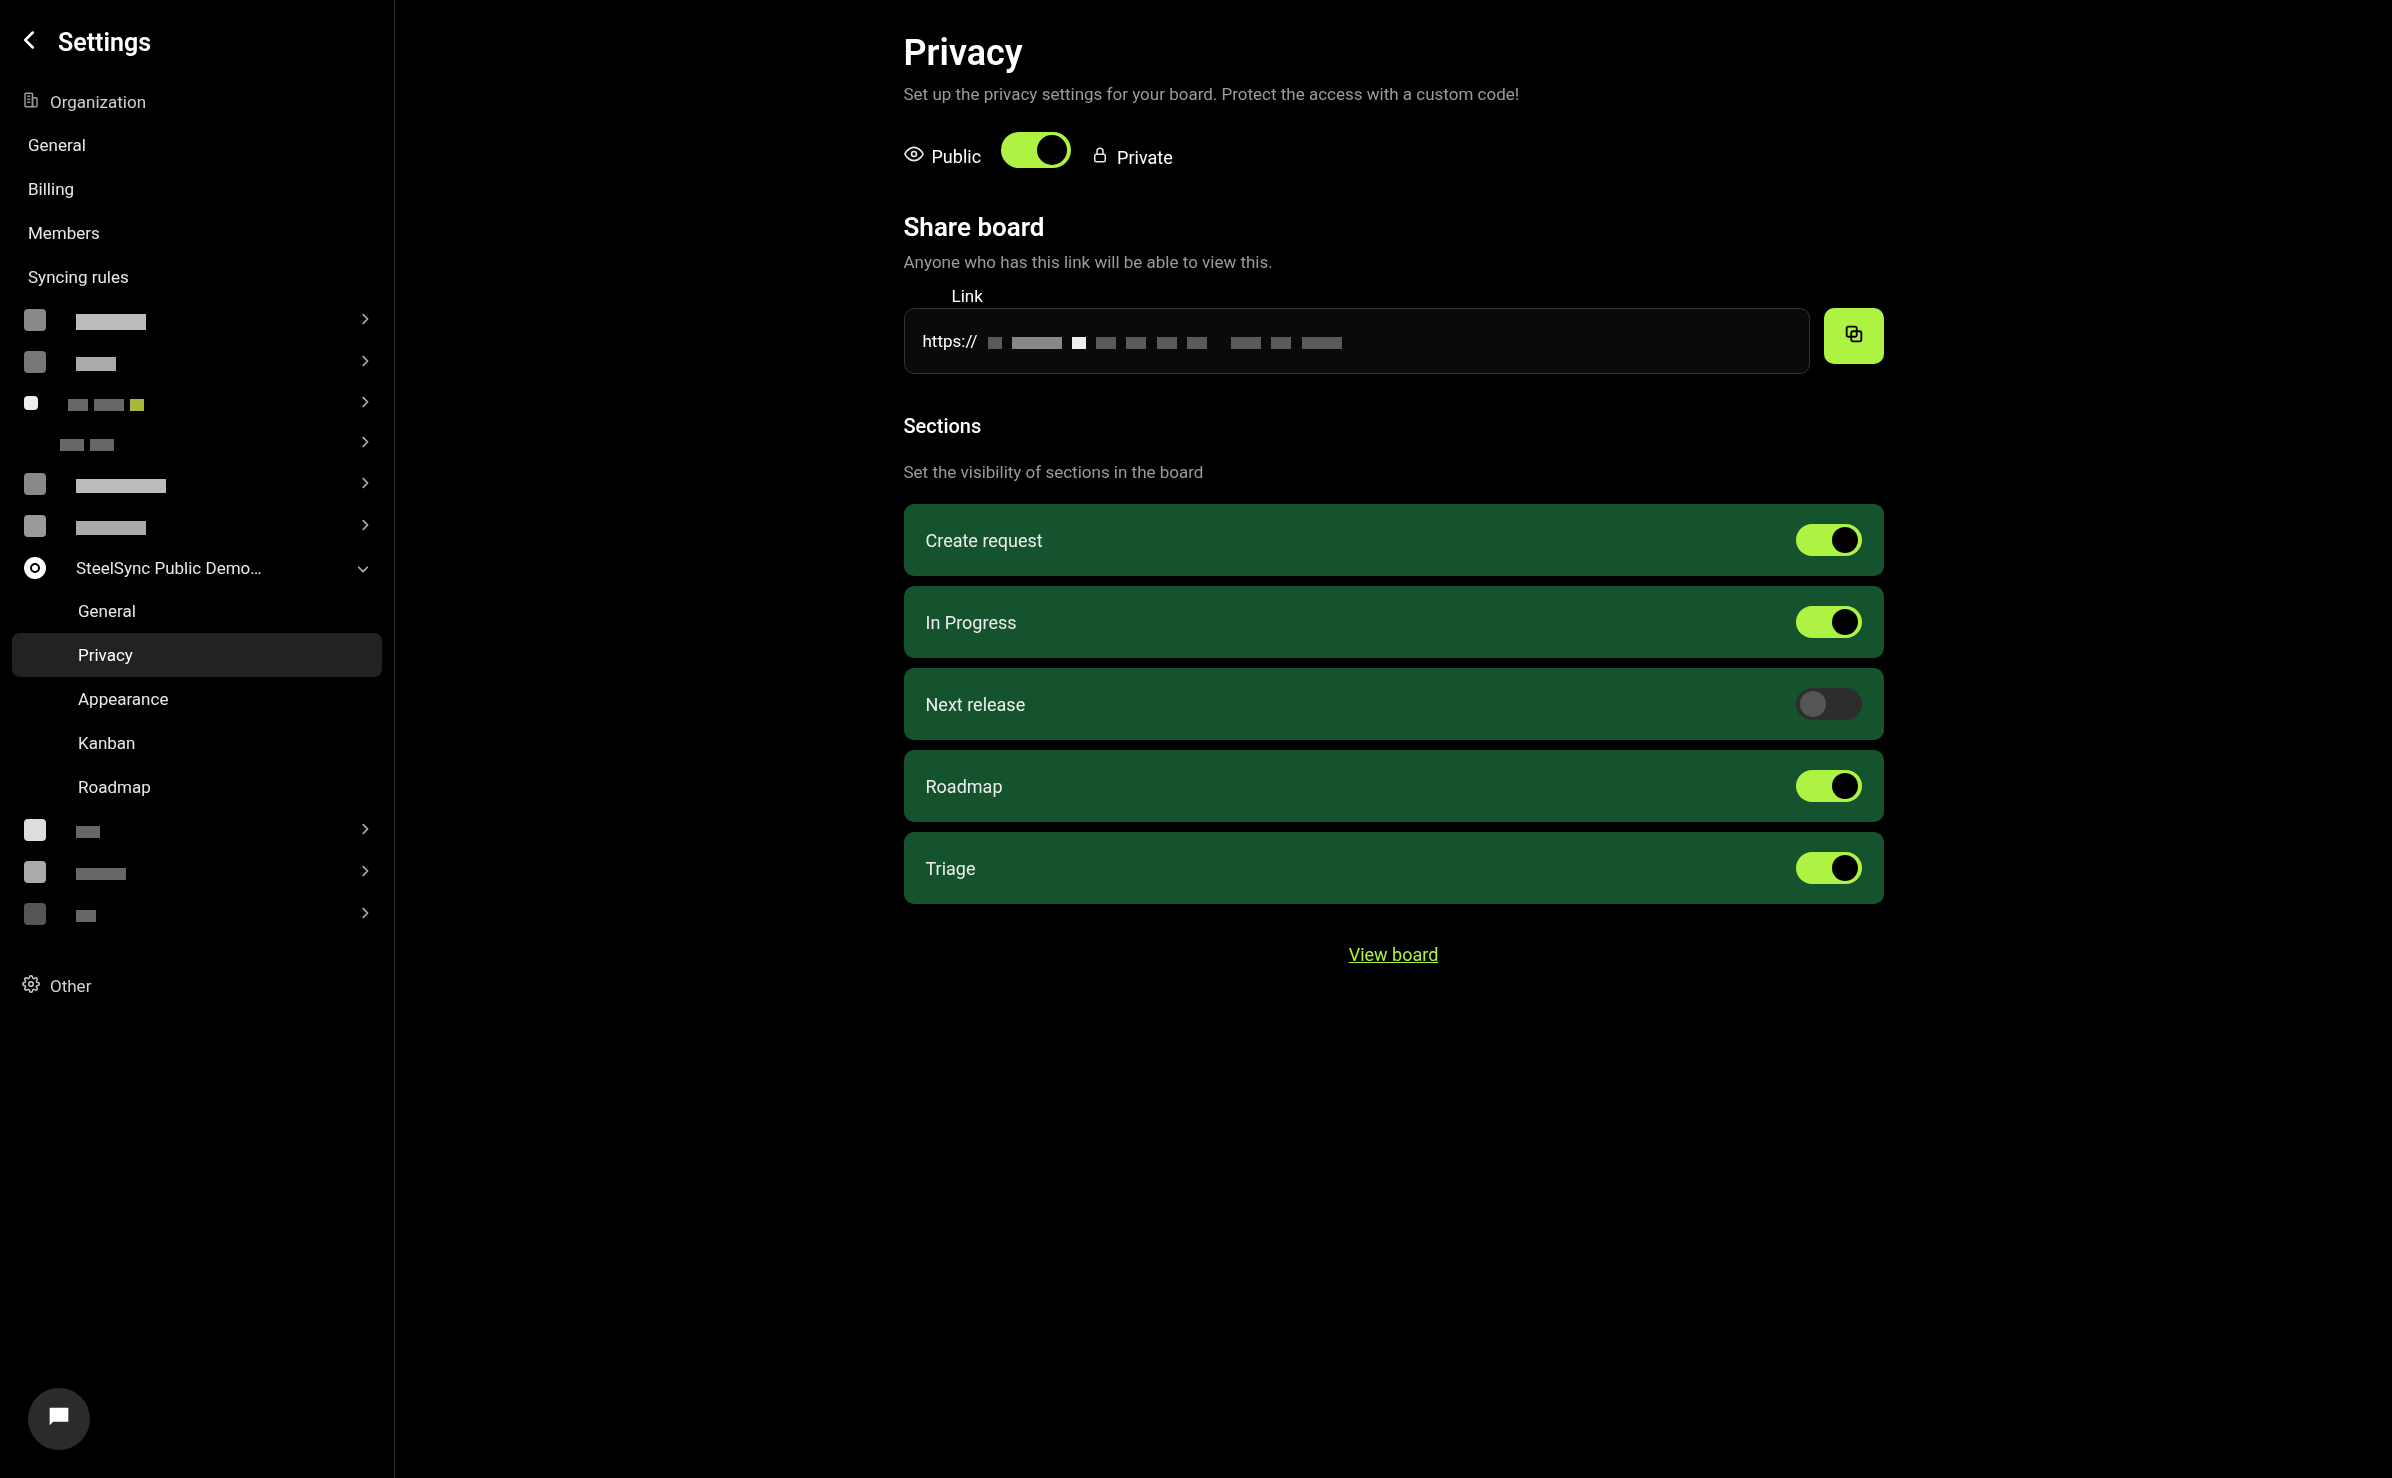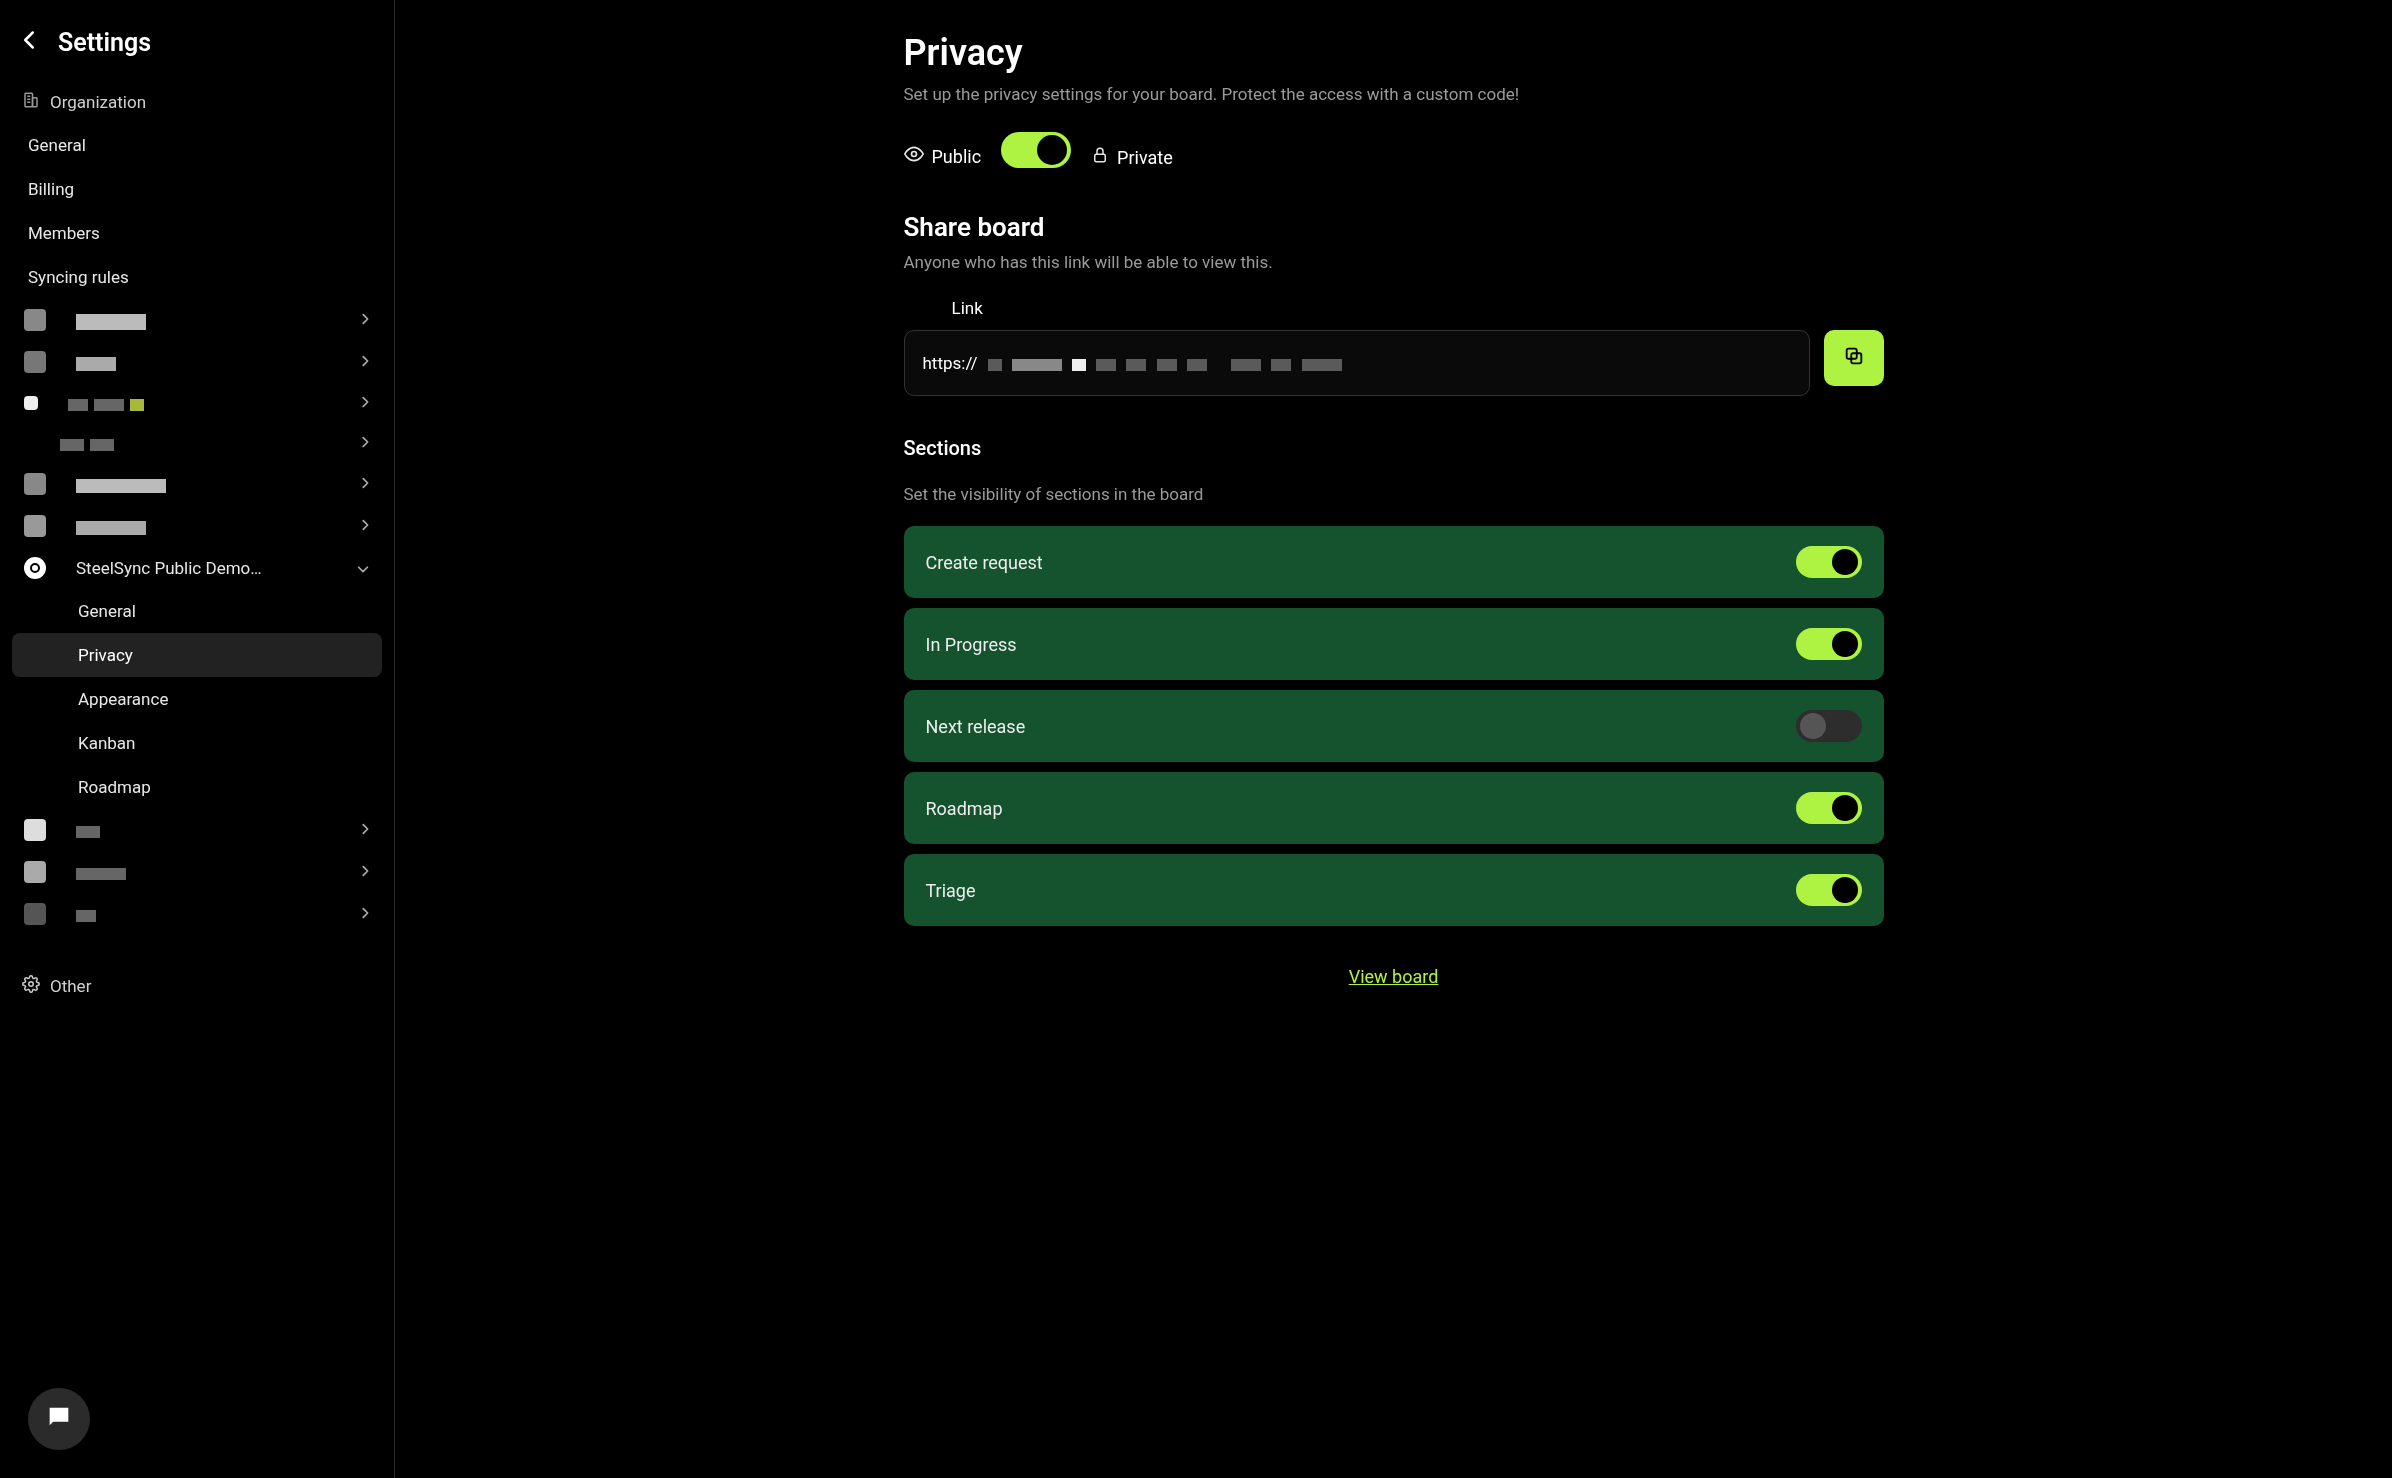--- a/index.html
+++ b/index.html
@@ -149,26 +149,26 @@
     position:absolute; top:3px; right:4px; width:30px; height:30px; border-radius:50%; background:#000;
   }
   h2.section-title {
     font-size:26px;
     font-weight:600;
     margin-bottom:10px;
   }
   .section-sub {
     color:#9a9a9a;
     font-size:17px;
-    margin-bottom: 26px;
+    margin-bottom: 14px;
   }
   .link-label {
     font-size:17px;
     color:#fff;
-    margin-bottom:12px;
+    margin-bottom:2px;
     padding-left:48px;
   }
   .link-row {
     display:flex;
     align-items:stretch;
     gap:14px;
     margin-bottom: 40px;
   }
   .link-input {
     flex:1;

